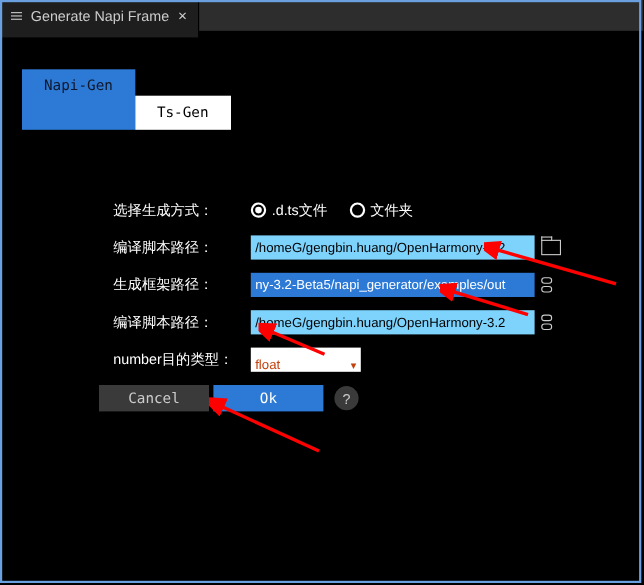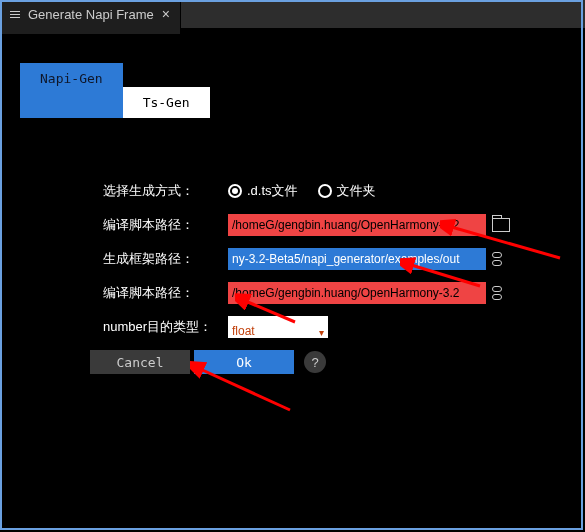--- a/index.html
+++ b/index.html
@@ -68,21 +68,21 @@
   .radio {
     width: 14px; height: 14px; border-radius: 50%;
     border: 2px solid #fff; display: inline-block; position: relative;
   }
   .radio.checked::after {
     content: ''; position: absolute; top: 2px; left: 2px;
     width: 6px; height: 6px; border-radius: 50%; background: #fff;
   }
   .text-input {
     width: 258px; height: 22px;
-    background: #ef4444; color: #000;
+    background: #7dd3fc; color: #000;
     border: none; padding: 0 4px;
     font-size: 12px;
     overflow: hidden; white-space: nowrap;
     display: flex; align-items: center;
   }
   .text-input.selected { background: #2d7ad6; color: #fff; }
   .folder-icon {
     margin-left: 6px; width: 18px; height: 14px;
     border: 1.5px solid #ccc; position: relative;
   }

